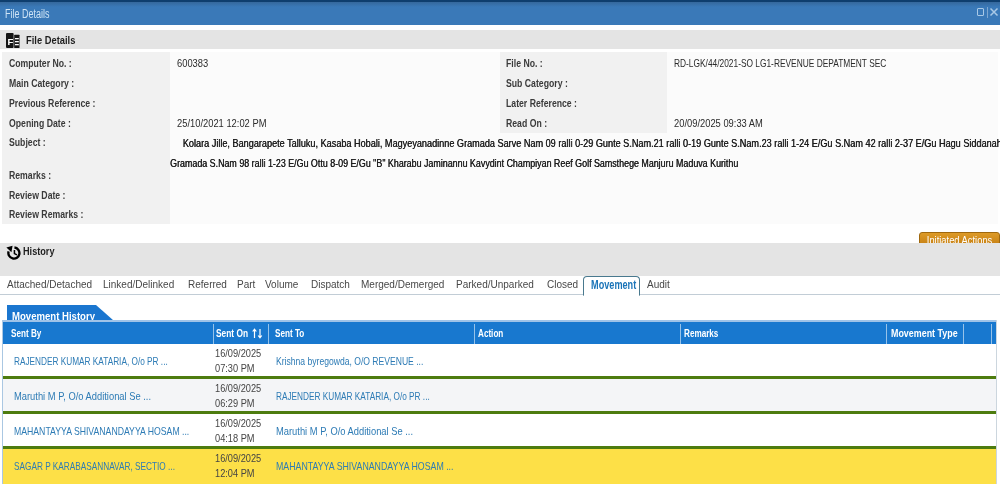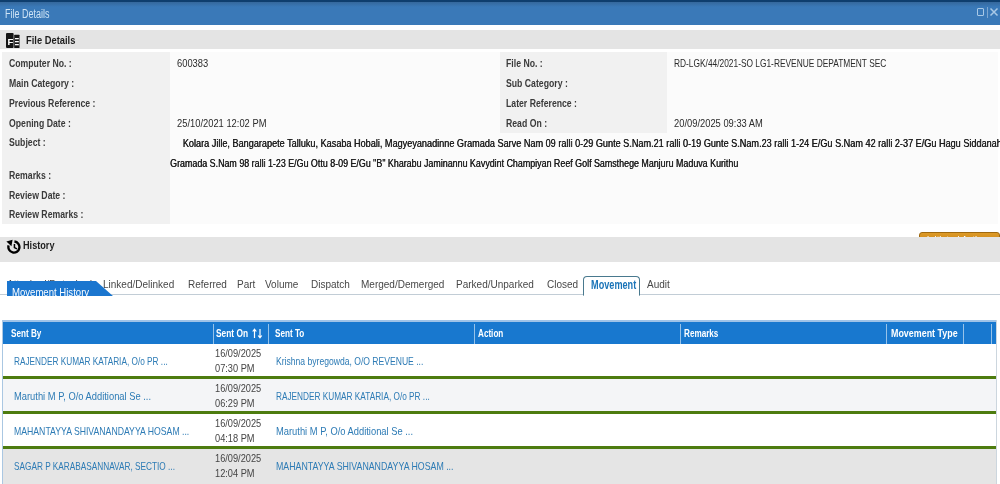--- a/index.html
+++ b/index.html
@@ -21,21 +21,21 @@
 .fv{position:absolute;font-size:11px;color:#2b2b2b;transform-origin:0 50%;display:inline-block;white-space:pre}
 
 #iact{left:919px;top:232px;width:81px;height:17px;background:linear-gradient(#dd9a27,#c07a10);border:1px solid #9f680e;border-radius:3px;color:#fff;font-size:11px;text-align:center;line-height:14px}
 #iact span{display:inline-block;transform:scaleX(.85);transform-origin:50% 50%;white-space:pre}
 
 .tab{position:absolute;top:277.5px;font-size:11.5px;color:#484848;transform:scaleX(.87);transform-origin:0 50%;display:inline-block;white-space:pre}
 #tabline{left:0;top:294px;width:1000px;height:1px;background:#c2cdd6}
 #activetab{left:583px;top:276px;width:57px;height:20px;border:1px solid #49798e;border-bottom:1px solid #fff;border-radius:4px 4px 0 0;background:#fff;color:#1a74b8;font-weight:bold;font-size:12px;text-align:center;line-height:17px}
 #activetab span{display:inline-block;transform:scaleX(.76);transform-origin:50% 50%;white-space:pre}
 
-#mhtab{left:7px;top:281px;width:115px;height:15px;background:#1b76cf;clip-path:polygon(0 0,89px 0,115px 23px,0 23px);color:#fff;font-weight:normal;font-size:11px;line-height:23px;padding-left:5px}
+#mhtab{left:7px;top:305px;width:115px;height:15px;background:#1b76cf;clip-path:polygon(0 0,89px 0,115px 23px,0 23px);color:#fff;font-weight:bold;font-size:11px;line-height:23px;padding-left:5px}
 #mhtab span{display:inline-block;transform:scaleX(.87);transform-origin:0 50%;white-space:pre}
 
 #thead{left:2px;top:320px;width:995px;height:24px;background:#1878cf;border-top:2px solid #9fc3e8}
 .th{position:absolute;top:5px;font-size:11px;font-weight:bold;color:#fff;transform:scaleX(.74);transform-origin:0 50%;display:inline-block;white-space:pre}
 .tsep{position:absolute;top:2px;width:1px;height:20px;background:rgba(255,255,255,.55)}
 .row{position:absolute;left:2px;width:994px;height:35px;border-bottom:3px solid #4d7c0f}
 .row .sb,.row .st{position:absolute;font-size:11px;color:#2d7bb5;transform-origin:0 50%;display:inline-block;white-space:pre}
 .row .sb{left:12px}
 .row .st{left:273.5px}
 .row .dt{position:absolute;left:213px;font-size:10.5px;color:#444;line-height:15px;transform:scaleX(.88);transform-origin:0 50%;display:inline-block;white-space:pre}
@@ -85,21 +85,21 @@
     <div id="sl1" style="text-indent:16px;white-space:pre;transform:scaleX(.793);transform-origin:0 50%">Kolara Jille, Bangarapete Talluku, Kasaba Hobali, Magyeyanadinne Gramada Sarve Nam 09 ralli 0-29 Gunte S.Nam.21 ralli 0-19 Gunte S.Nam.23 ralli 1-24 E/Gu S.Nam 42 ralli 2-37 E/Gu Hagu Siddanahalli</div>
     <div id="sl2" style="white-space:pre;transform:scaleX(.773);transform-origin:0 50%">Gramada S.Nam 98 ralli 1-23 E/Gu Ottu 8-09 E/Gu "B" Kharabu Jaminannu Kavydint Champiyan Reef Golf Samsthege Manjuru Maduva Kurithu</div>
   </div>
   <span class="fl" style="left:7px;top:117px">Remarks :</span>
   <span class="fl" style="left:7px;top:137px">Review Date :</span>
   <span class="fl" style="left:7px;top:156px">Review Remarks :</span>
 </div>
 
 <div class="abs" id="iact"><span>Initiated Actions</span></div>
 
-<div class="abs band" style="top:237px;height:25px">
+<div class="abs band" style="top:243px;height:33px">
   <svg style="position:absolute;left:6px;top:1.5px" width="15" height="15" viewBox="0 0 16 16">
     <path d="M9 2.7 a5.9 5.9 0 1 1 -6.2 4.1" fill="none" stroke="#000" stroke-width="2.5"></path>
     <path d="M0.4 2.6 L7.0 0.9 L5.8 7.6 Z" fill="#000"></path>
     <path d="M9 5.4 L9 9.2 L11.7 10.6" fill="none" stroke="#000" stroke-width="1.6"></path>
   </svg>
   <span class="bt" style="left:23px;top:1.5px;transform:scaleX(.83)">History</span>
 </div>
 
 <span class="tab" style="left:7px">Attached/Detached</span>
 <span class="tab" style="left:103px">Linked/Delinked</span>
@@ -144,19 +144,19 @@
 <div class="row" style="top:379px;background:#f4f5f7">
   <span class="sb" style="top:11px;transform:scaleX(.85)">Maruthi M P, O/o Additional Se ...</span>
   <div class="dt" style="top:2px">16/09/2025<br>06:29 PM</div>
   <span class="st" style="top:11px;transform:scaleX(.75)">RAJENDER KUMAR KATARIA, O/o PR ...</span>
 </div>
 <div class="row" style="top:414px;background:#fff">
   <span class="sb" style="top:11px;transform:scaleX(.79)">MAHANTAYYA SHIVANANDAYYA HOSAM ...</span>
   <div class="dt" style="top:2px">16/09/2025<br>04:18 PM</div>
   <span class="st" style="top:11px;transform:scaleX(.85)">Maruthi M P, O/o Additional Se ...</span>
 </div>
-<div class="row" style="top:449px;background:#e5e5e5;border-bottom:none">
+<div class="row" style="top:449px;background:#fde047;border-bottom:none">
   <span class="sb" style="top:11px;transform:scaleX(.75)">SAGAR P KARABASANNAVAR, SECTIO ...</span>
   <div class="dt" style="top:2px">16/09/2025<br>12:04 PM</div>
   <span class="st" style="top:11px;transform:scaleX(.80)">MAHANTAYYA SHIVANANDAYYA HOSAM ...</span>
 </div>
 <div class="abs" id="tbl-l"></div>
 <div class="abs" id="tbl-r"></div>
 
 </body></html>

